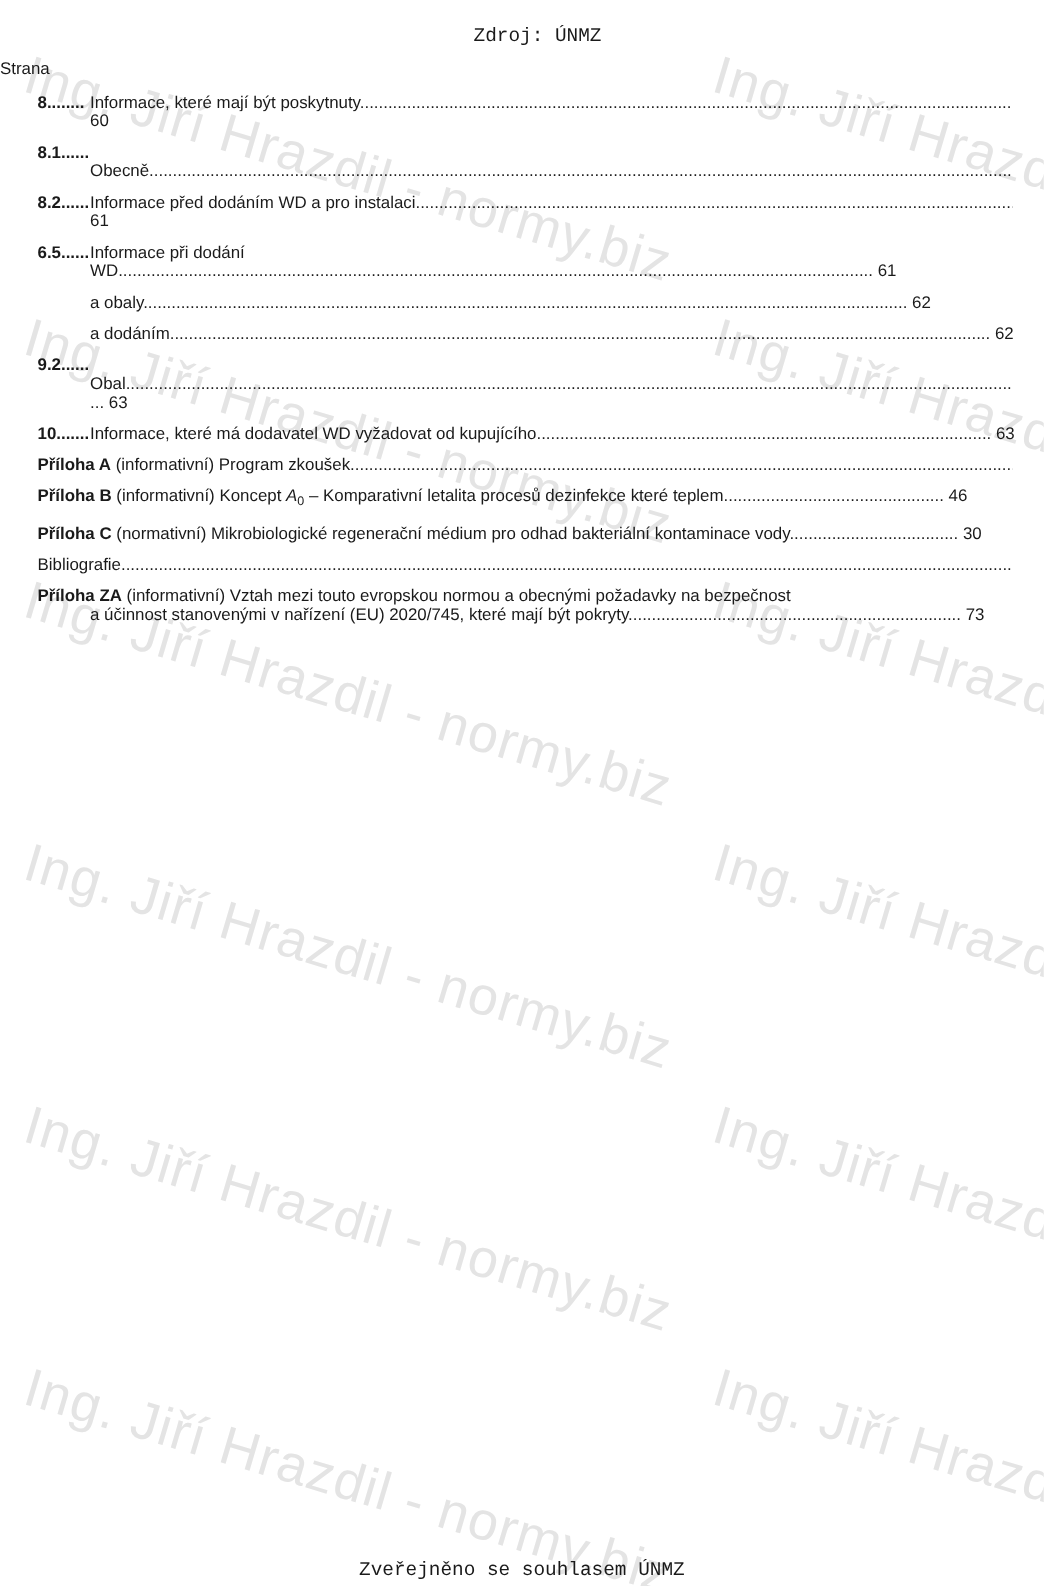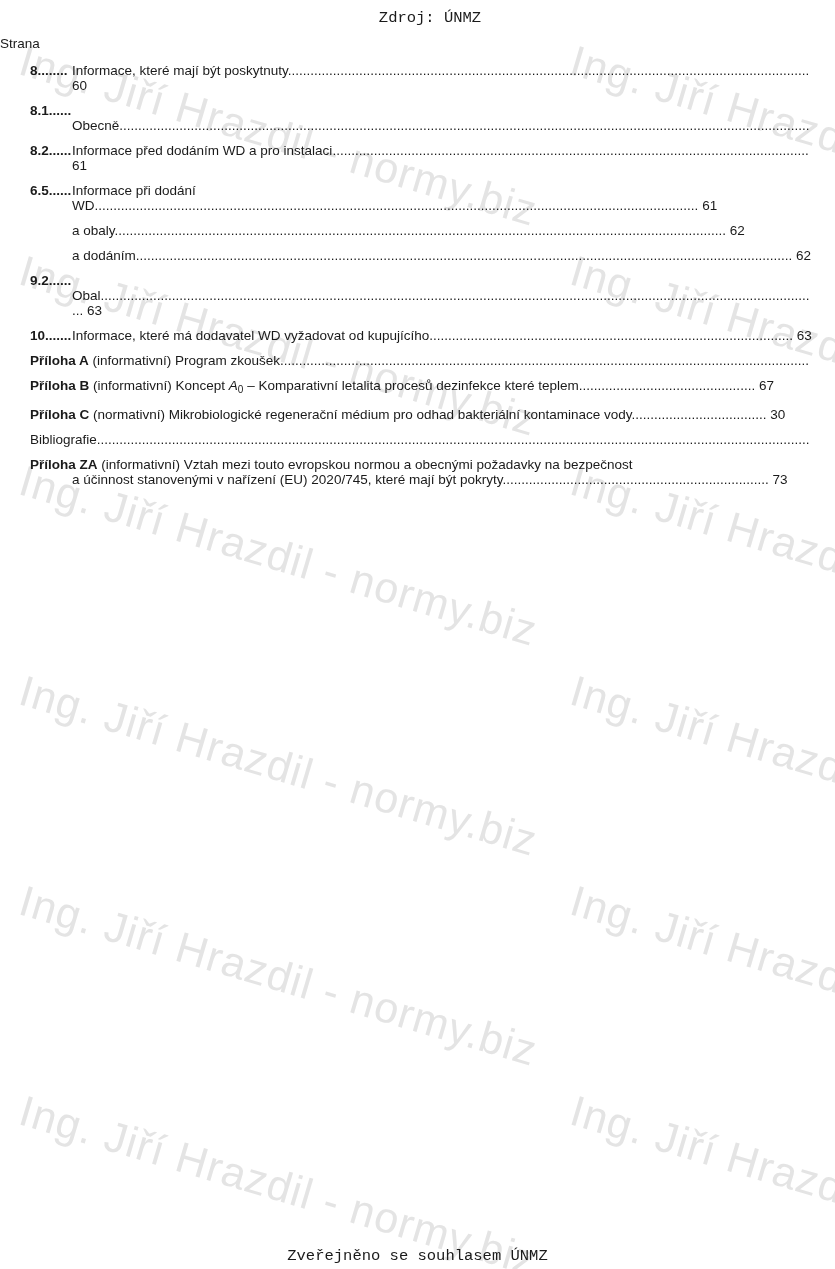--- a/index.html
+++ b/index.html
@@ -11,21 +11,21 @@
   .wm-layer{position:absolute;inset:0;z-index:0;overflow:hidden;}
   .wm{
     position:absolute;white-space:nowrap;
     font-size:43px;letter-spacing:1px;line-height:1;
     transform-origin:0 0;transform:rotate(16.5deg);
     font-family:"Liberation Sans",sans-serif;
   }
   .page{position:relative;z-index:1;}
   .doc-header{
     text-align:center;font-family:"Liberation Mono",monospace;
-    font-size:15.5px;padding-top:9px;margin-left:25px;
+    font-size:15.5px;padding-top:20px;margin-left:25px;
   }
   .strana-row{text-align:left;padding-right:30px;font-size:13.5px;margin-top:9px;}
   .toc{margin-top:12px;padding:0 25px 0 30px;font-size:13.5px;line-height:15px;}
   .entry{margin-bottom:10px;}
   .line{white-space:nowrap;}
   .line.clip{overflow:hidden;}
   .line.indent{padding-left:42px;}
   .label{display:inline-block;width:42px;}
   .b{font-weight:bold;}
   .i{font-style:italic;}
@@ -84,21 +84,21 @@
         <div class="line indent clip"><span>Obal</span><span>..........................................................................................................................................................................................................................................................</span></div>
         <div class="line indent"><span>... 63</span></div>
       </div>
       <div class="entry">
         <div class="line"><span class="label b">10.......</span><span>Informace, které má dodavatel WD vyžadovat od kupujícího</span><span>.................................................................................................</span><span> 63</span></div>
       </div>
       <div class="entry">
         <div class="line clip"><span class="b">Příloha A</span><span> (informativní) Program zkoušek</span><span>..........................................................................................................................................................................................................................................................</span></div>
       </div>
       <div class="entry">
-        <div class="line"><span class="b">Příloha B</span><span> (informativní) Koncept </span><span class="i">A</span><span class="sub">0</span><span> – Komparativní letalita procesů dezinfekce které teplem</span><span>...............................................</span><span> 67</span></div>
+        <div class="line"><span class="b">Příloha B</span><span> (informativní) Koncept </span><span class="i">A</span><span class="sub">0</span><span> – Komparativní letalita procesů dezinfekce které teplem</span><span>...............................................</span><span> 46</span></div>
       </div>
       <div class="entry">
         <div class="line"><span class="b">Příloha C</span><span> (normativní) Mikrobiologické regenerační médium pro odhad bakteriální kontaminace vody</span><span>....................................</span><span> 30</span></div>
       </div>
       <div class="entry">
         <div class="line clip"><span>Bibliografie</span><span>..........................................................................................................................................................................................................................................................</span></div>
       </div>
       <div class="entry">
         <div class="line"><span class="b">Příloha ZA</span><span> (informativní) Vztah mezi touto evropskou normou a obecnými požadavky na bezpečnost</span></div>
         <div class="line indent"><span>a účinnost stanovenými v nařízení (EU) 2020/745, které mají být pokryty</span><span>.......................................................................</span><span> 73</span></div>

